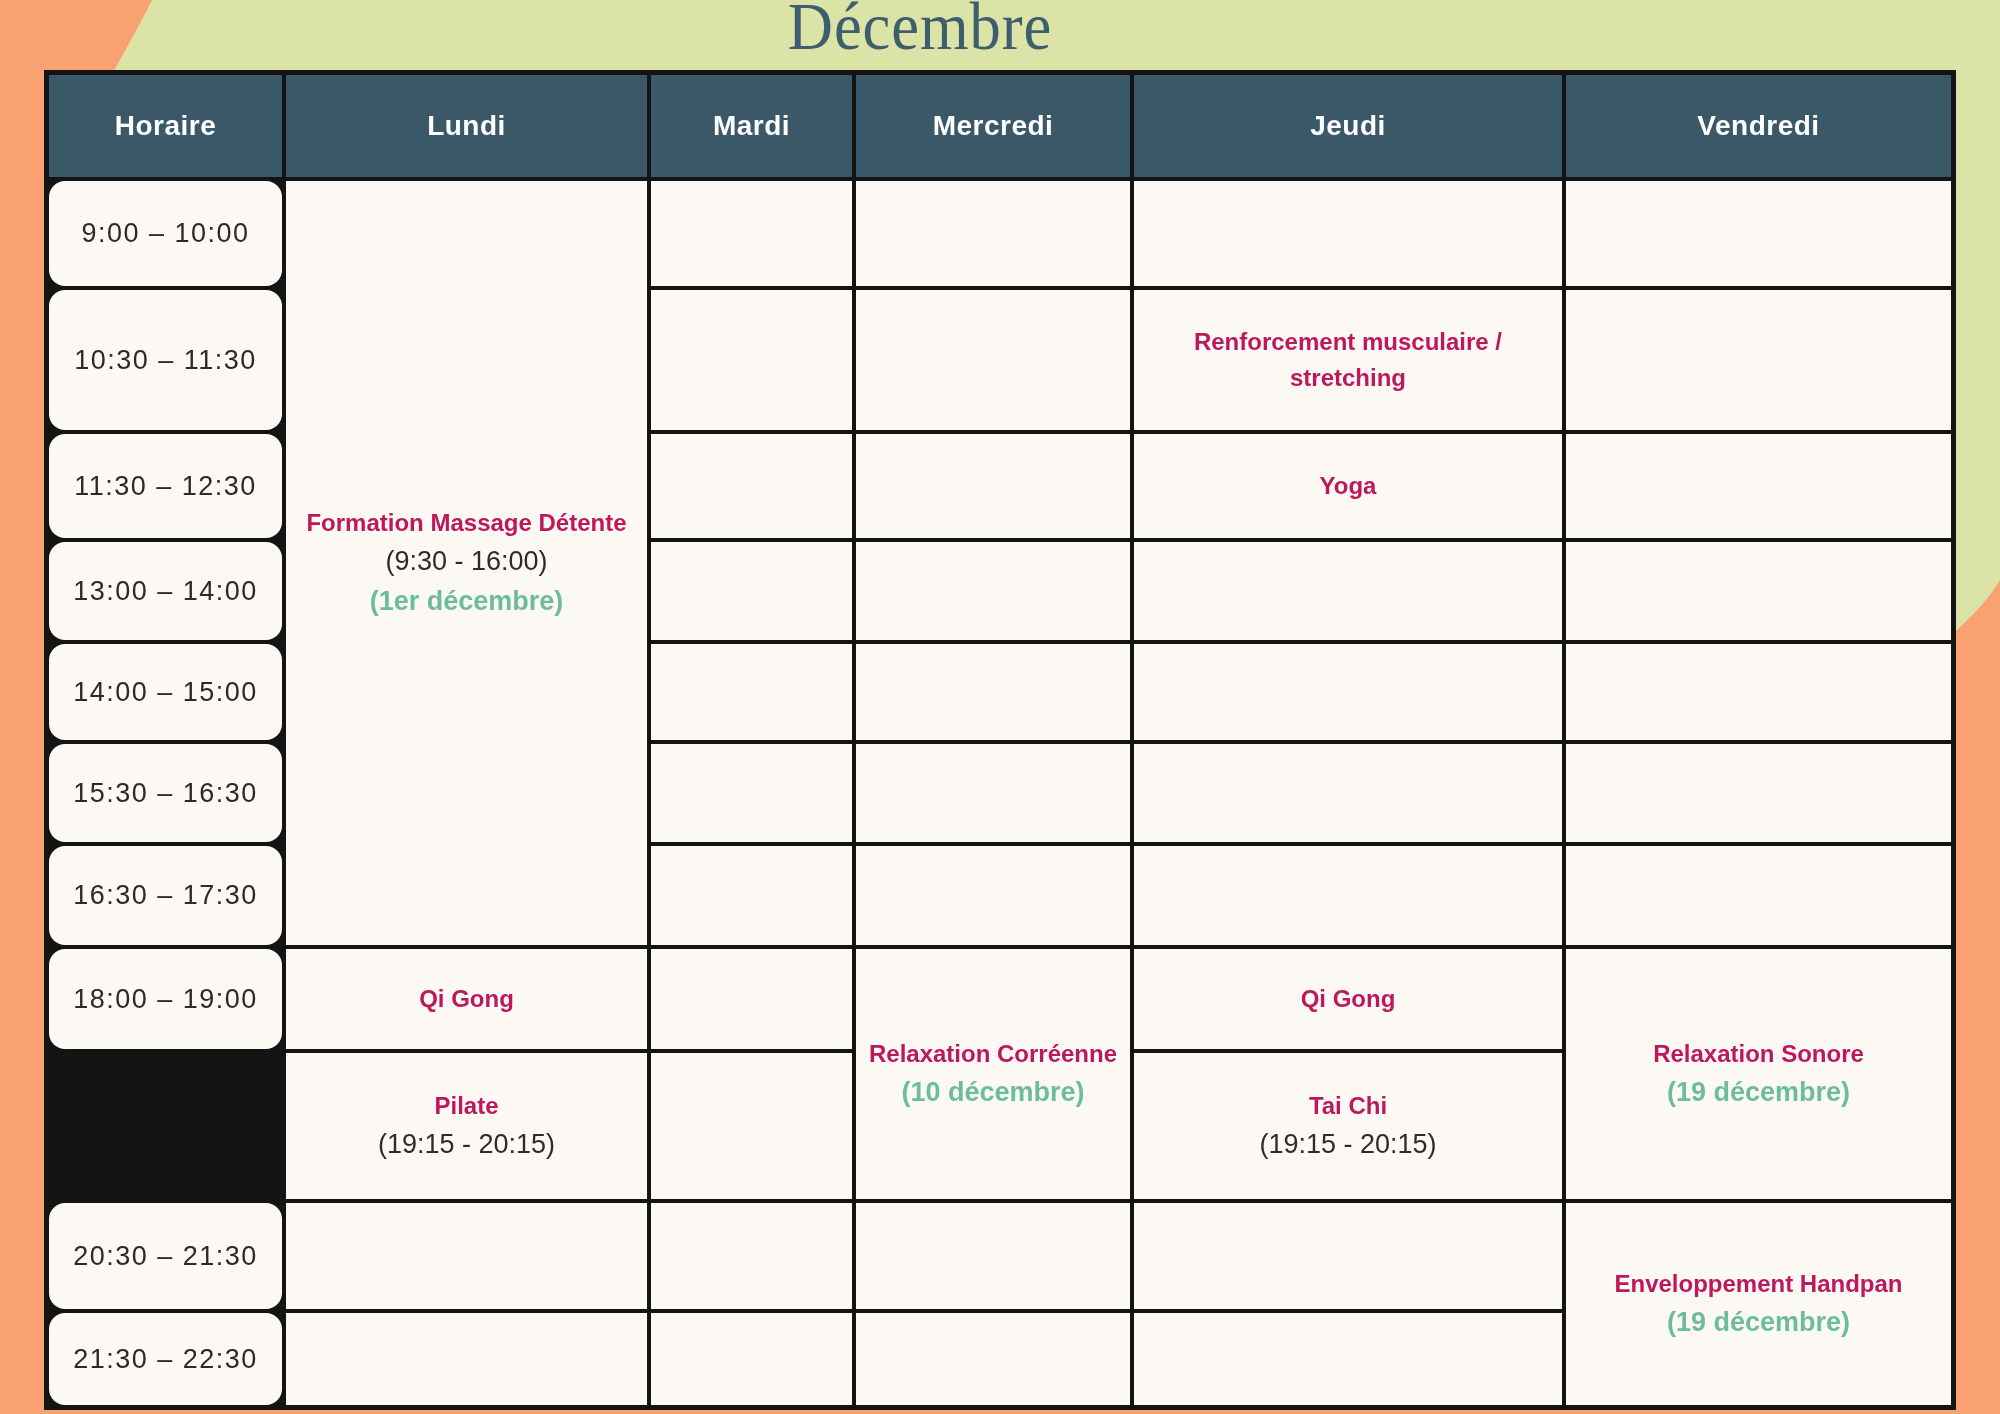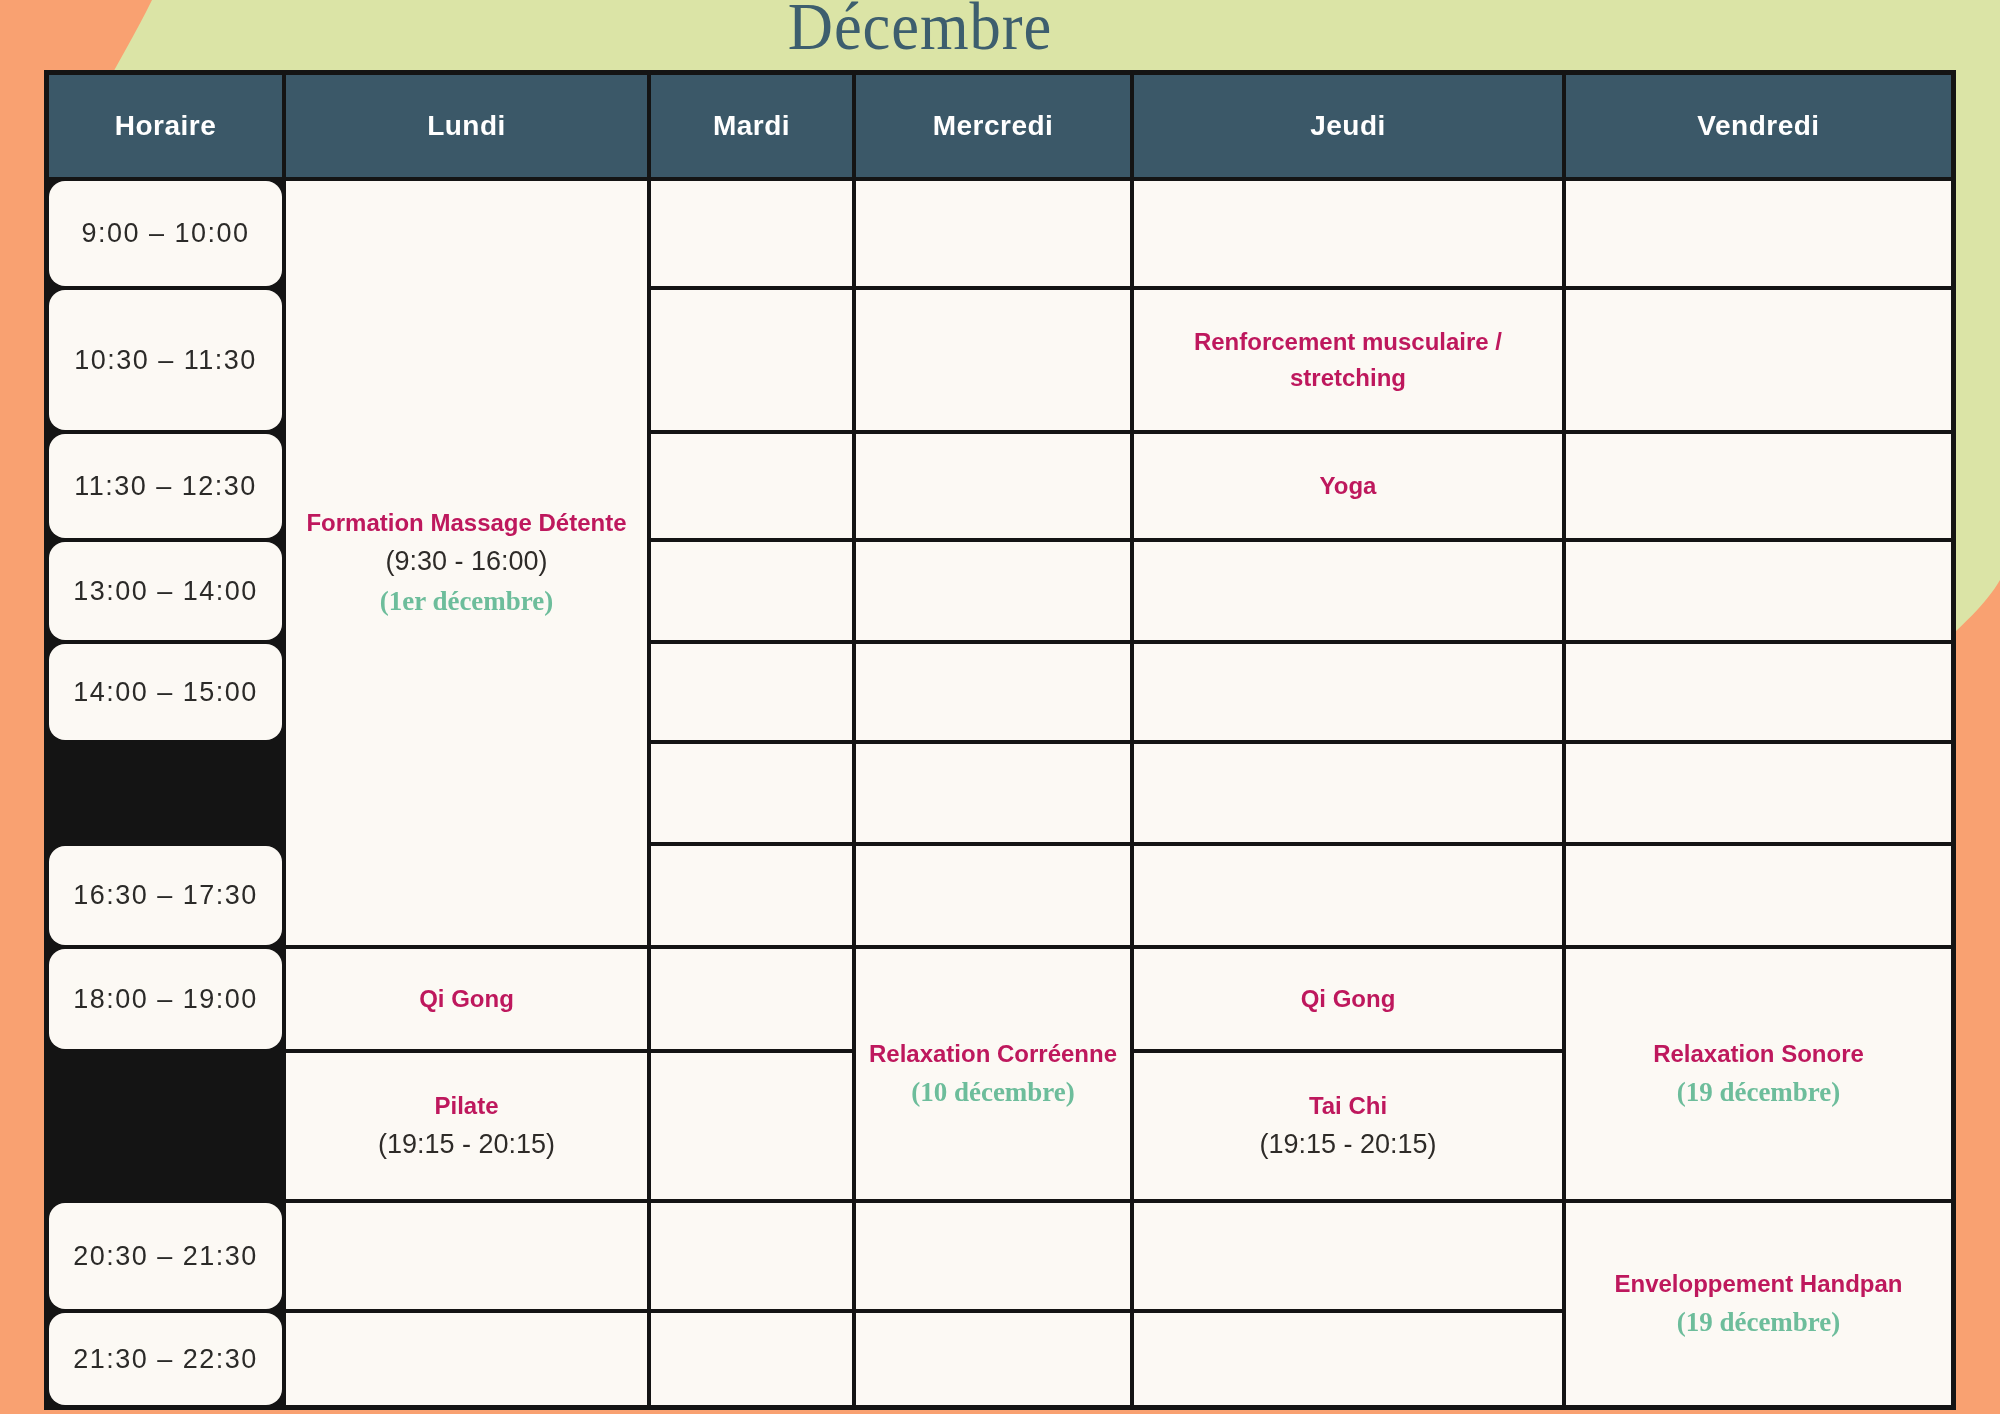--- a/index.html
+++ b/index.html
@@ -38,21 +38,21 @@
     background:#3b5868;color:#ffffff;
     font-weight:700;font-size:28px;letter-spacing:0.5px;
   }
   .time-cell{
     font-size:27px;color:#2b2a28;letter-spacing:1.5px;
     white-space:nowrap;
     border-radius:16px;
   }
   .ev-title{font-weight:700;font-size:24px;color:#be185d;line-height:1.5;}
   .ev-time{font-weight:400;font-size:27px;color:#2e2b28;line-height:1.5;}
-  .ev-date{font-weight:700;font-size:27px;color:#6dbd9b;line-height:1.5;font-family:Liberation Serif, serif;}
+  .ev-date{font-weight:700;font-size:27px;color:#6dbd9b;line-height:1.5;}
 </style>
 </head>
 <body>
 
 <svg class="bg" width="2000" height="1414" viewBox="0 0 2000 1414">
   <rect x="0" y="0" width="2000" height="1414" fill="#f9a171"></rect>
   <path d="M 152 0 C 118 70 72 130 50 225 L 50 640 C 600 720 1500 715 1935 650 C 1960 628 1987 603 2000 580 L 2000 0 Z" fill="#dbe4a6"></path>
 </svg>
 
 <div class="page-title">Décembre</div>
@@ -76,20 +76,21 @@
     </div>
   <div class="cell header-cell" style="grid-area:1/6/2/7">
       <span>Vendredi</span>
     </div>
 
   <div class="cell time-cell" style="grid-area:2/1/3/2">9:00 – 10:00</div>
   <div class="cell time-cell" style="grid-area:3/1/4/2">10:30 – 11:30</div>
   <div class="cell time-cell" style="grid-area:4/1/5/2">11:30 – 12:30</div>
   <div class="cell time-cell" style="grid-area:5/1/6/2">13:00 – 14:00</div>
   <div class="cell time-cell" style="grid-area:6/1/7/2">14:00 – 15:00</div>
+  <div class="cell time-cell" style="grid-area:7/1/8/2">15:30 – 16:30</div>
   <div class="cell time-cell" style="grid-area:8/1/9/2">16:30 – 17:30</div>
   <div class="cell time-cell" style="grid-area:9/1/10/2">18:00 – 19:00</div>
   <div class="cell time-cell" style="grid-area:11/1/12/2">20:30 – 21:30</div>
   <div class="cell time-cell" style="grid-area:12/1/13/2">21:30 – 22:30</div>
 
   <div class="cell" style="grid-area:2/2/9/3">
     <div class="ev-title">Formation Massage Détente</div>
     <div class="ev-time">(9:30 - 16:00)</div>
     <div class="ev-date">(1er décembre)</div>
   </div>

